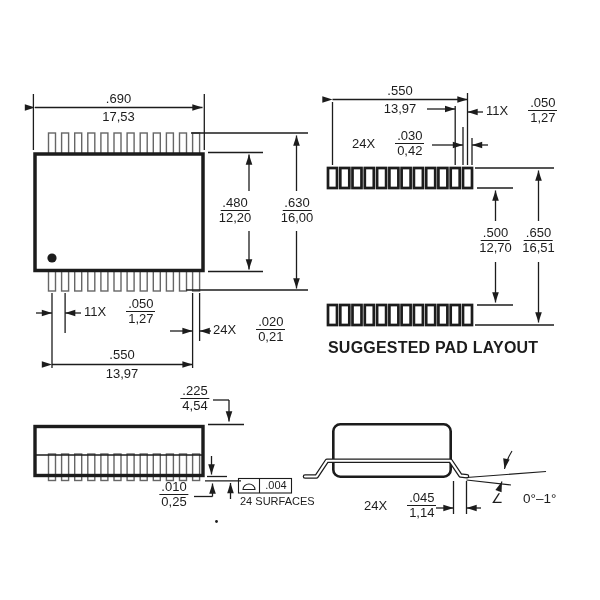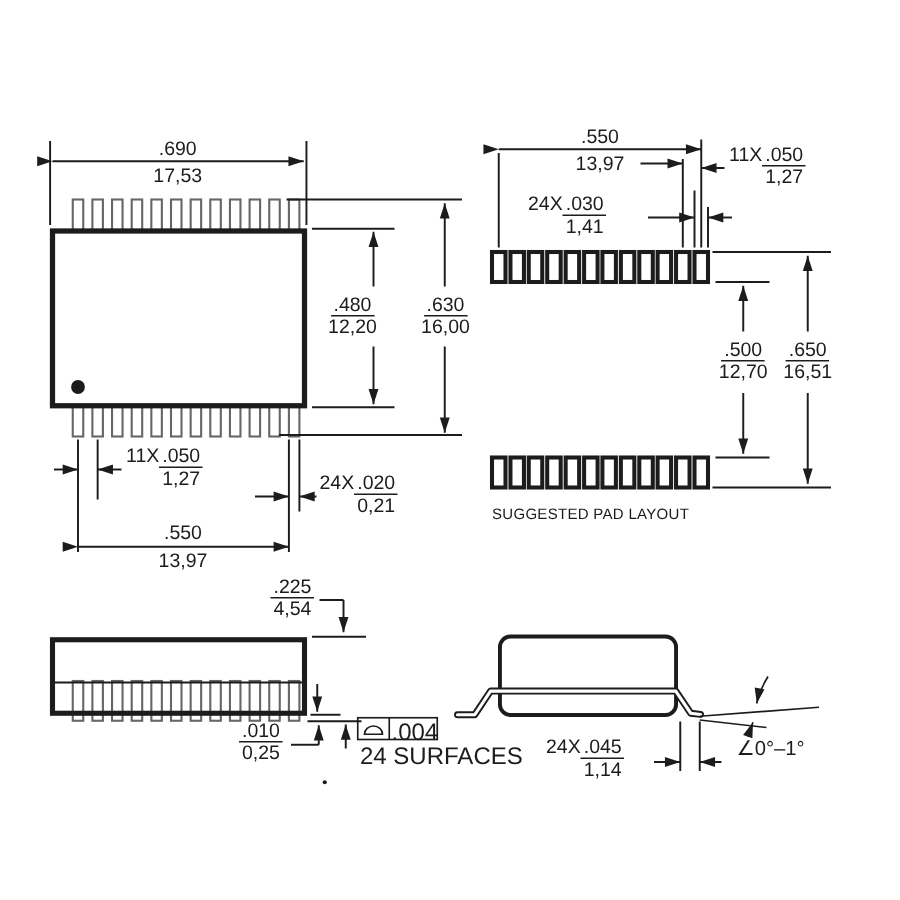--- a/index.html
+++ b/index.html
@@ -15,23 +15,23 @@
   .pinr{stroke:var(--pin);stroke-width:1.4;fill:var(--bg)}
   .padr{stroke:var(--line);stroke-width:2.7;fill:var(--bg)}
   .leadblk{stroke:var(--line);stroke-width:4.6;fill:none;stroke-linejoin:round;stroke-linecap:round}
   .leadwht{stroke:var(--bg);stroke-width:2.1;fill:none;stroke-linejoin:round;stroke-linecap:round}
   .fillb{fill:var(--line);stroke:none}
   .lbl{position:absolute;font-size:13px;line-height:1.08;white-space:nowrap;color:var(--line)}
   .ctr{transform:translateX(-50%)}
   .frac{display:inline-flex;flex-direction:column;align-items:center}
   .frac .fin{border-bottom:1.4px solid var(--line);padding:0 2px}
   .frac .fmm{padding:0 2px}
-  .combo{display:flex;gap:0}
-  .small{font-size:16px}
-  .title{font-weight:normal;font-size:10px;letter-spacing:.2px}
+  .combo{display:flex;align-items:center;gap:20px}
+  .small{font-size:11px}
+  .title{font-weight:bold;font-size:16px;letter-spacing:.2px}
   .angle{font-size:13.5px}
 </style>
 </head>
 <body>
 
 <div id="stage">
 
 <svg width="600" height="600" viewBox="0 0 600 600">
   <defs>
     <marker id="ah" markerUnits="userSpaceOnUse" markerWidth="12" markerHeight="9" refX="11" refY="4.5" orient="auto">
@@ -248,21 +248,21 @@
   <span class="frac">
         <span class="fin">.050</span>
         <span class="fmm">1,27</span>
       </span>
 </div>
 
 <div class="lbl combo" style="left:352px;top:129px">
   <span>24X</span>
   <span class="frac">
         <span class="fin">.030</span>
-        <span class="fmm">1,41</span>
+        <span class="fmm">0,42</span>
       </span>
 </div>
 
 <div class="lbl ctr" style="left:495.5px;top:226px">
   <span class="frac">
         <span class="fin">.500</span>
         <span class="fmm">12,70</span>
       </span>
 </div>
 <div class="lbl ctr" style="left:538.5px;top:226px">

